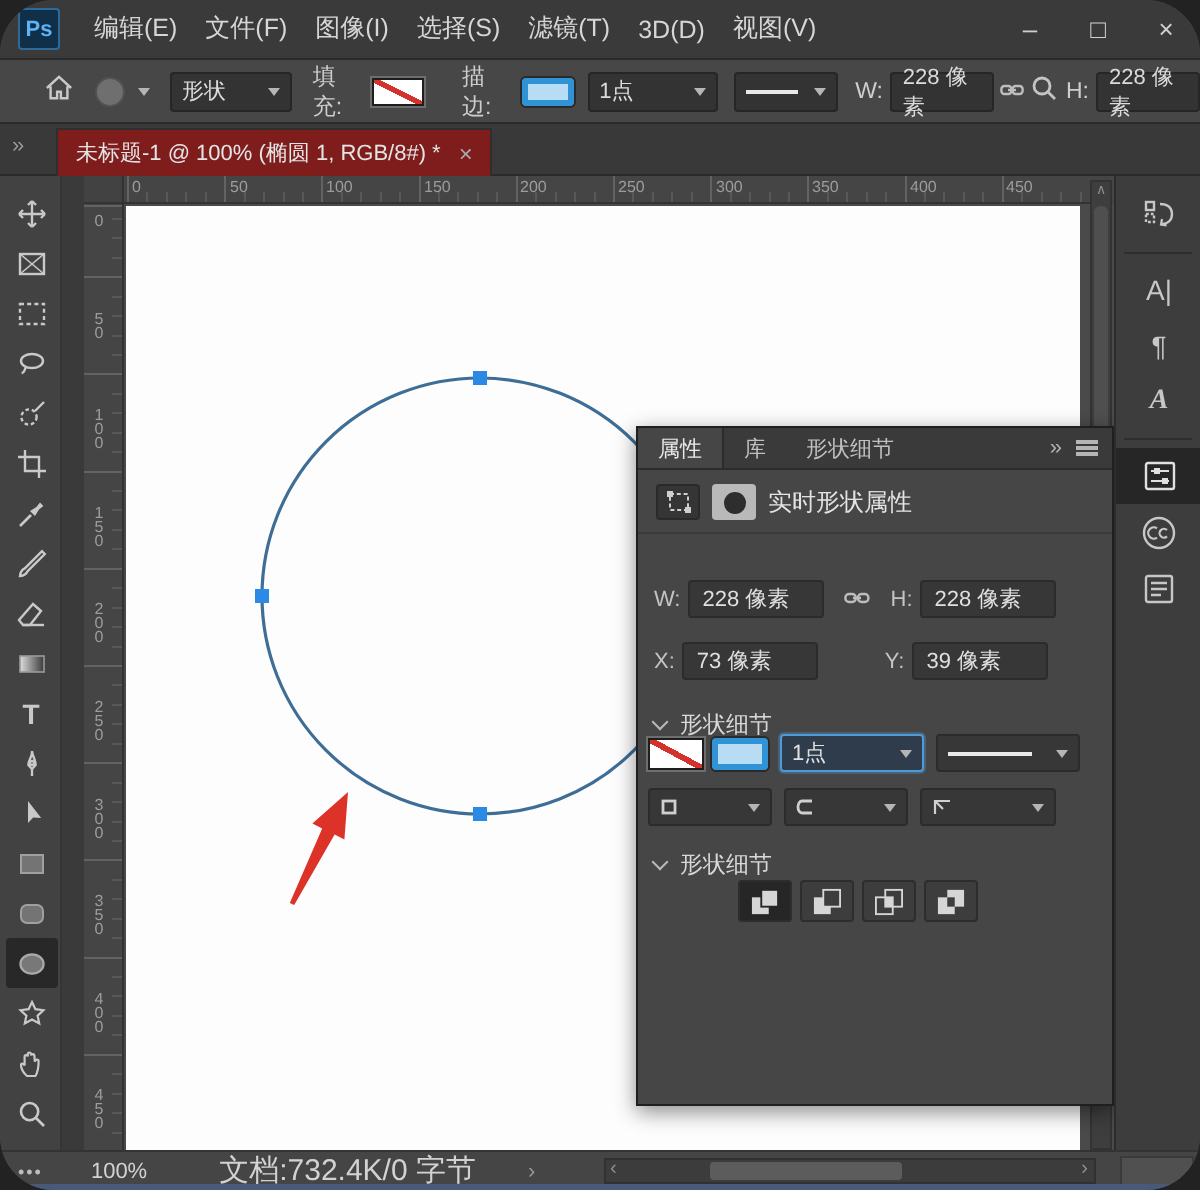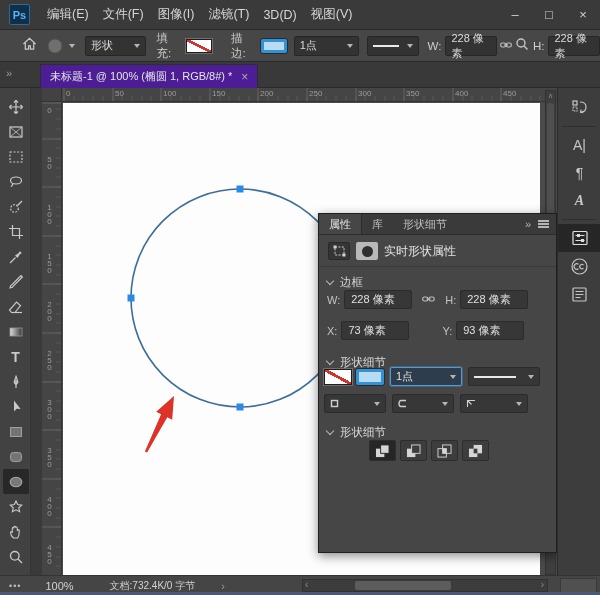--- a/index.html
+++ b/index.html
@@ -9,21 +9,21 @@
     --arrow-red:#dc3228;
     --swatch-red:#d4322c;
     --stroke-blue:#2f93d6;
     --stroke-blue-fill:#b8dcf4;
     --focus-blue:#4e9bd8;
   }
   *{margin:0;padding:0;box-sizing:border-box;}
   html,body{background:#222;}
   body{font-family:"Liberation Sans","DejaVu Sans",sans-serif;}
   #app{position:relative;width:600px;height:595px;background:#454545;overflow:hidden;
-       font-size:12px;color:#d4d4d4;user-select:none;}
+       font-size:12px;color:#d4d4d4;user-select:none;border-radius:27px;}
   .abs{position:absolute;}
   .row{display:flex;align-items:center;}
 
   
   #menubar{left:0;top:0;width:600px;height:30px;background:#3a3a3a;display:flex;align-items:center;border-bottom:1px solid #2a2a2a;}
   #ps-logo{width:21px;height:21px;margin:0 10px 0 9px;background:#10304a;border:1px solid #2d6a9a;border-radius:2px;
            color:#5cb3f5;font-size:11px;font-weight:bold;display:flex;align-items:center;justify-content:center;}
   .menu-item{padding:0 7px;font-size:12.5px;color:#d6d6d6;cursor:default;}
   #win-buttons{margin-left:auto;display:flex;align-items:center;gap:0;}
   .win-btn{width:34px;height:26px;display:flex;align-items:center;justify-content:center;color:#cfcfcf;font-size:13px;}
@@ -35,21 +35,21 @@
   .caret{width:0;height:0;border-left:3.5px solid transparent;border-right:3.5px solid transparent;border-top:4px solid #b5b5b5;display:inline-block;}
   .opt-label{font-size:11.5px;color:#cecece;margin:0 4px;}
   .swatch-fill{width:26px;height:14px;border:1px solid #1e1e1e;outline:1px solid #6e6e6e;background:
      linear-gradient(to top right,#ffffff 44%,var(--swatch-red) 44%,var(--swatch-red) 56%,#ffffff 56%);}
   .swatch-stroke{width:26px;height:14px;border-radius:2px;background:var(--stroke-blue-fill);
      box-shadow:inset 0 0 0 3px var(--stroke-blue);outline:1px solid #2a2a2a;}
   .line-sample{display:inline-block;width:26px;height:2px;background:#e9e9e9;}
 
   
   #tabbar{left:0;top:62px;width:600px;height:26px;background:#393939;border-bottom:1px solid #2b2b2b;}
-  #doc-tab{position:absolute;left:40px;top:2px;height:24px;background:#4c1d95;display:flex;align-items:center;
+  #doc-tab{position:absolute;left:28px;top:2px;height:24px;background:#7f1d1d;display:flex;align-items:center;
            padding:0 9px;font-size:11px;color:#e4e4e4;gap:9px;border:1px solid #2e2e2e;border-bottom:none;}
   #tab-overflow{position:absolute;left:6px;top:5px;color:#9a9a9a;font-size:11px;letter-spacing:-1px;}
   #doc-tab .close{color:#aaaaaa;font-size:12px;}
 
   
   #toolbar{left:0;top:88px;width:31px;height:507px;background:#424242;border-right:1px solid #353535;}
   #tools{position:absolute;left:0;top:6px;width:31px;display:flex;flex-direction:column;align-items:center;}
   .tool{width:26px;height:25px;display:flex;align-items:center;justify-content:center;border-radius:2px;}
   .tool.selected{background:#282828;}
   .tool svg{display:block;}
@@ -117,38 +117,39 @@
   .dock-icon{width:43px;height:28px;display:flex;align-items:center;justify-content:center;color:#c7c7c7;}
   .dock-icon.active{background:#262626;}
   .dock-sep{height:1px;background:#2e2e2e;margin:4px 4px;}
   .dock-letter{font-size:14px;color:#c7c7c7;}
   .dock-letter.serif{font-family:"Liberation Serif","DejaVu Serif",serif;font-style:italic;font-weight:bold;}
 
   
   #statusbar{left:0;top:575px;width:600px;height:20px;background:#454545;border-top:1px solid #333;display:flex;align-items:center;z-index:7;}
   #status-more{margin-left:9px;color:#bdbdbd;font-size:9px;letter-spacing:1px;}
   #status-zoom{margin-left:24px;font-size:11px;color:#d2d2d2;}
-  #status-doc{margin-left:36px;font-size:10px;color:#d2d2d2;}
+  #status-doc{margin-left:36px;font-size:15px;color:#d2d2d2;}
   #status-expand{margin-left:26px;color:#9a9a9a;font-size:11px;}
   #hscroll{position:absolute;left:302px;top:3px;width:246px;height:13px;background:#3c3c3c;border:1px solid #313131;display:flex;align-items:center;}
   #hscroll .thumb{position:absolute;left:52px;width:96px;height:9px;top:1px;background:#5c5c5c;border-radius:2px;}
   #hscroll .arr{position:absolute;color:#8d8d8d;font-size:10px;top:-1px;}
   #status-corner{position:absolute;left:560px;top:2px;width:37px;height:15px;background:#505050;border:1px solid #3a3a3a;}
   #bottom-edge{left:0;top:592px;width:600px;height:3px;background:#49597a;z-index:8;}
 </style>
 </head>
 <body>
 
 <div id="app">
 
   <div id="menubar" class="abs">
     <div id="ps-logo">Ps</div>
     <span class="menu-item">编辑(E)</span>
     <span class="menu-item">文件(F)</span>
     <span class="menu-item">图像(I)</span>
+    <span class="menu-item">选择(S)</span>
     <span class="menu-item">滤镜(T)</span>
     <span class="menu-item">3D(D)</span>
     <span class="menu-item">视图(V)</span>
     <div id="win-buttons">
       <span class="win-btn">–</span>
       <span class="win-btn">□</span>
       <span class="win-btn">×</span>
     </div>
   </div>
 
@@ -385,24 +386,20 @@
             <rect x="0.5" y="0.5" width="3" height="3" fill="#cfcfcf" stroke="none"></rect>
             <rect x="9.5" y="8.5" width="3" height="3" fill="#cfcfcf" stroke="none"></rect>
           </svg>
       </span>
       <span class="mask-btn">
           <i></i>
         </span>
       <span id="props-title">实时形状属性</span>
     </div>
 
-    <div class="section-h">
-      <span class="chev"></span>
-      <span>边框</span>
-    </div>
     <div class="pf-row" style="left:8px;top:76px;gap:4px;">
       <span class="plabel">W:</span>
       <span class="pfield" style="width:68px;">
           <span>228 像素</span>
         </span>
       <span style="margin:0 6px;">
         <svg width="13" height="10" viewBox="0 0 13 10" fill="none" stroke="#bdbdbd" stroke-width="1.2">
             <rect x="0.7" y="3" width="5.2" height="4" rx="1.8"></rect>
             <rect x="7" y="3" width="5.2" height="4" rx="1.8"></rect>
             <path d="M4.5 5h4"></path>
@@ -414,21 +411,21 @@
         </span>
     </div>
     <div class="pf-row" style="left:8px;top:107px;gap:4px;">
       <span class="plabel">X:</span>
       <span class="pfield" style="width:68px;margin-right:1px;">
           <span>73 像素</span>
         </span>
       <span style="width:24px;"></span>
       <span class="plabel">Y:</span>
       <span class="pfield" style="width:68px;">
-          <span>93 像素</span>
+          <span>39 像素</span>
         </span>
     </div>
 
     <div class="section-h" style="position:absolute;left:0;top:133px;">
       <span class="chev"></span>
       <span>形状细节</span>
     </div>
     <div class="pf-row" style="left:5px;top:153px;gap:4px;">
       <span class="swatch-fill" style="width:28px;height:16px;"></span>
       <span class="swatch-stroke" style="width:28px;height:16px;"></span>

